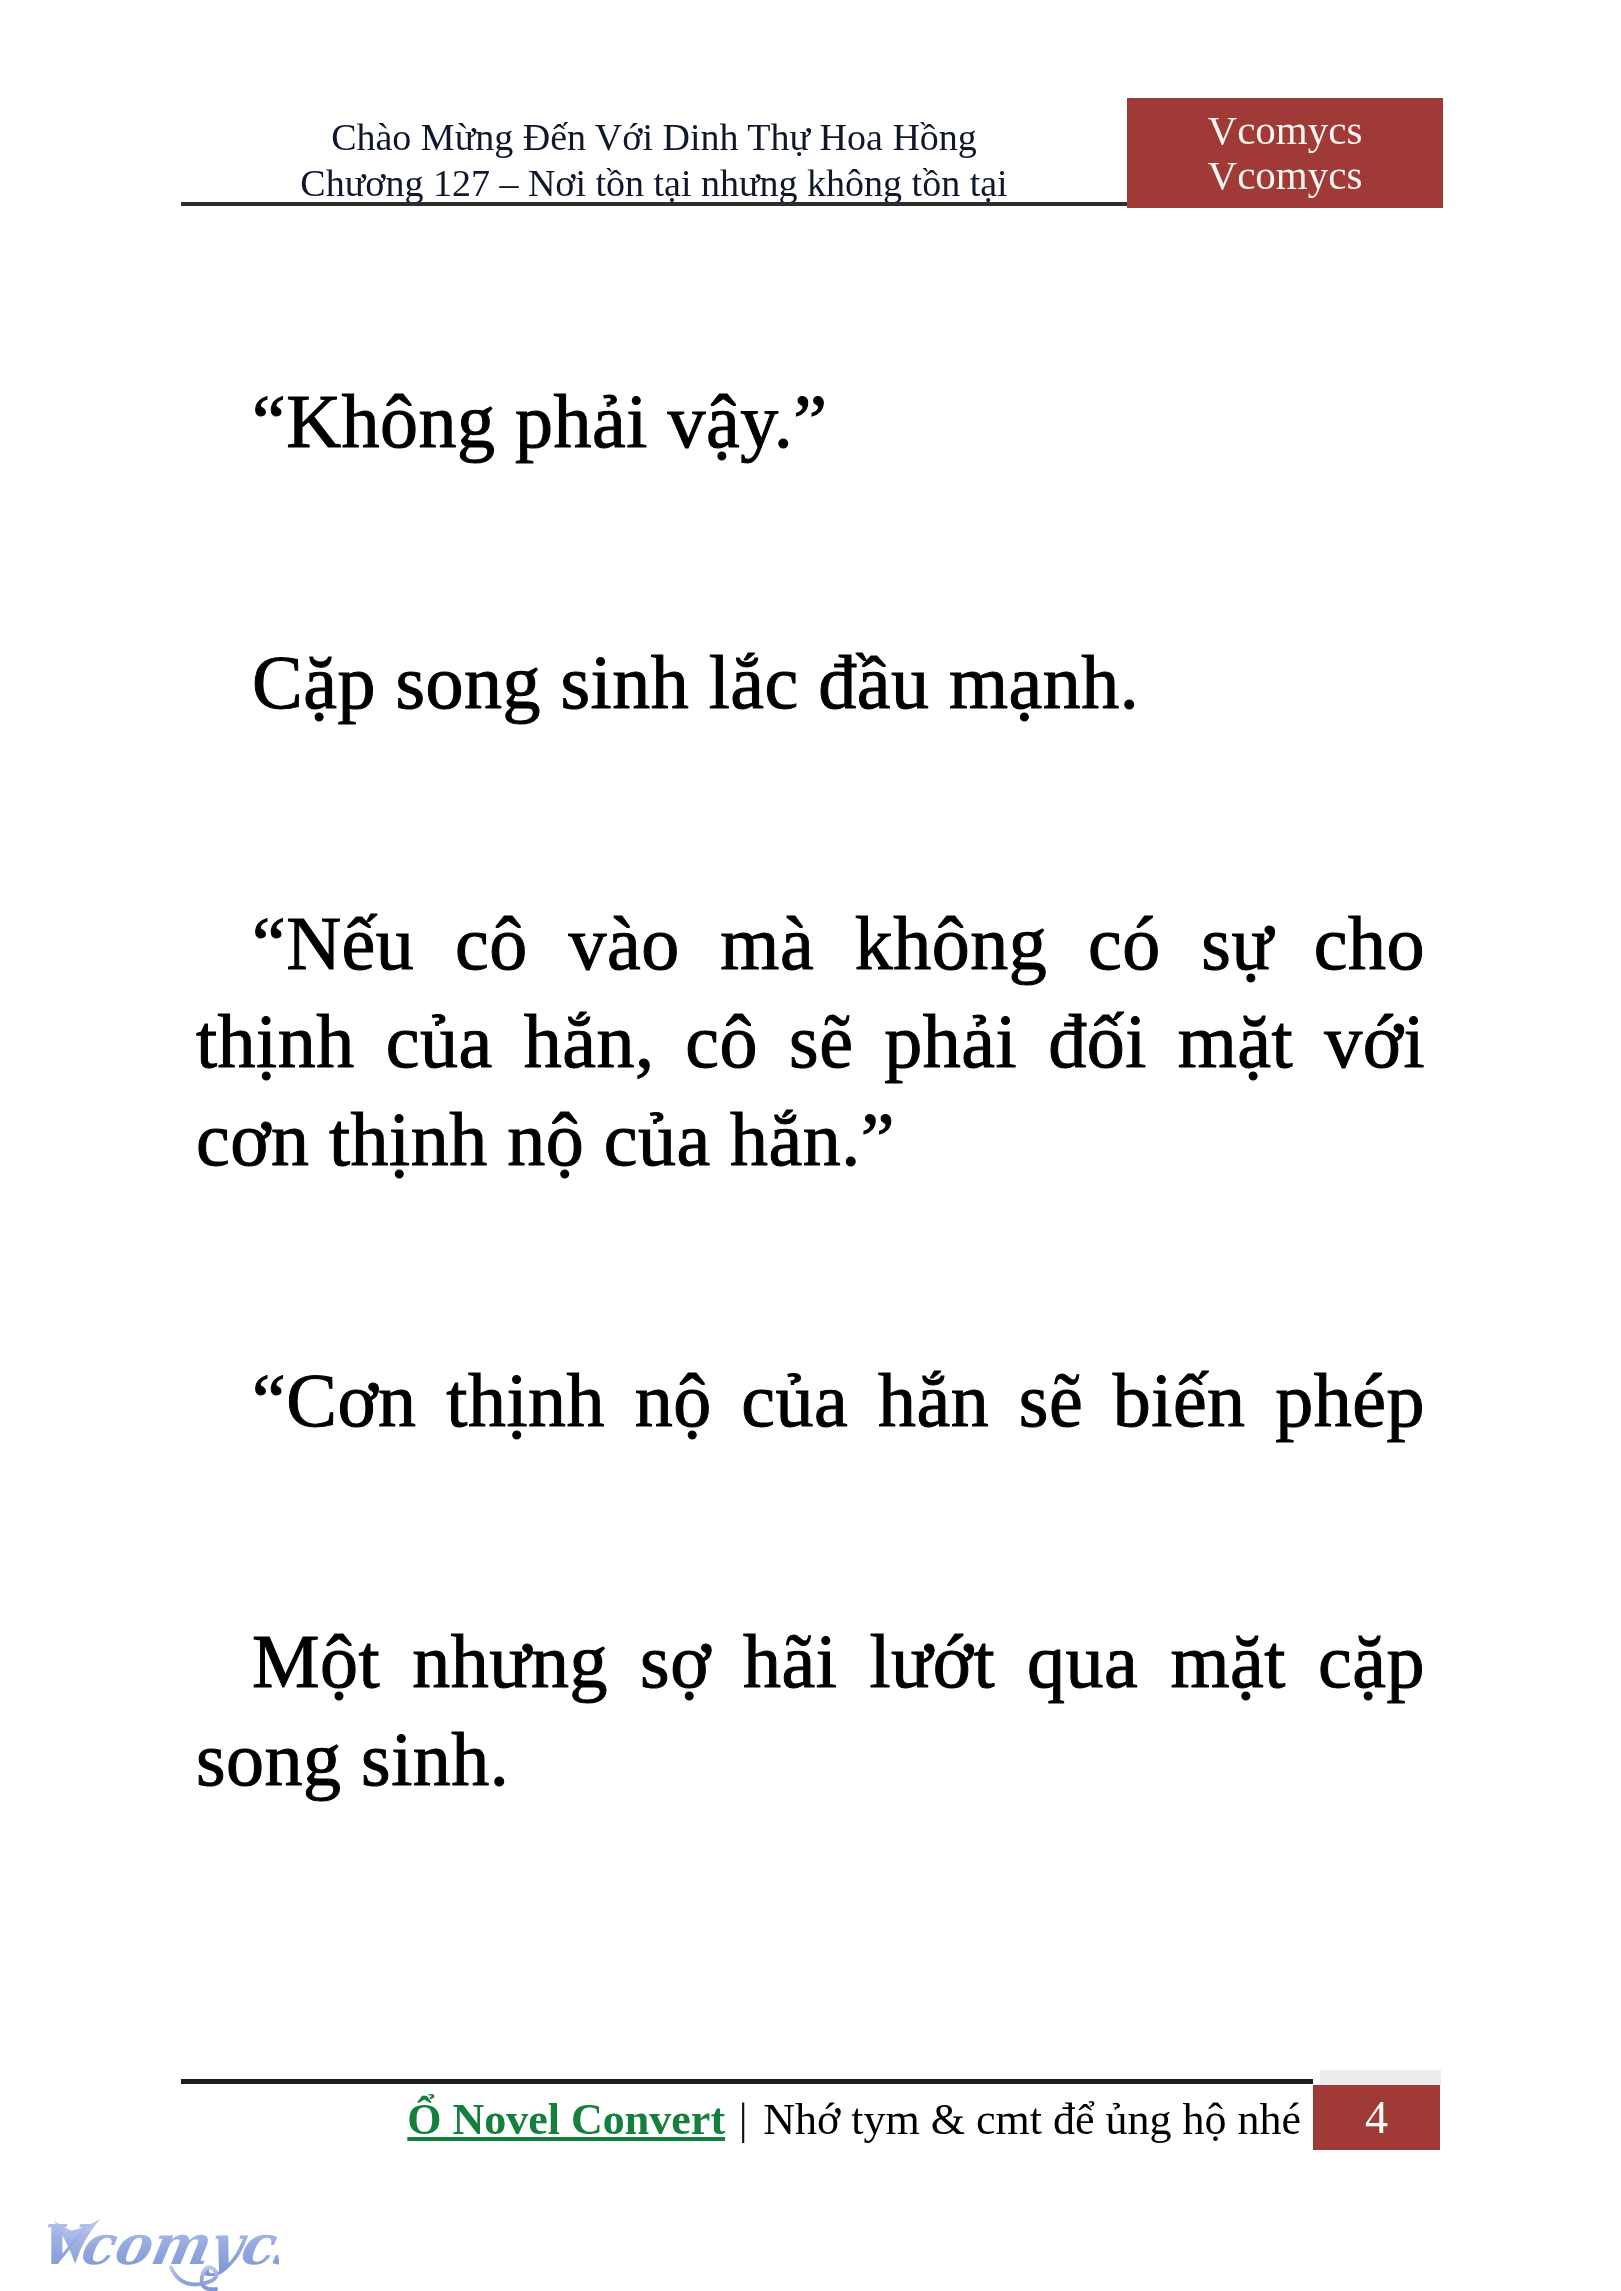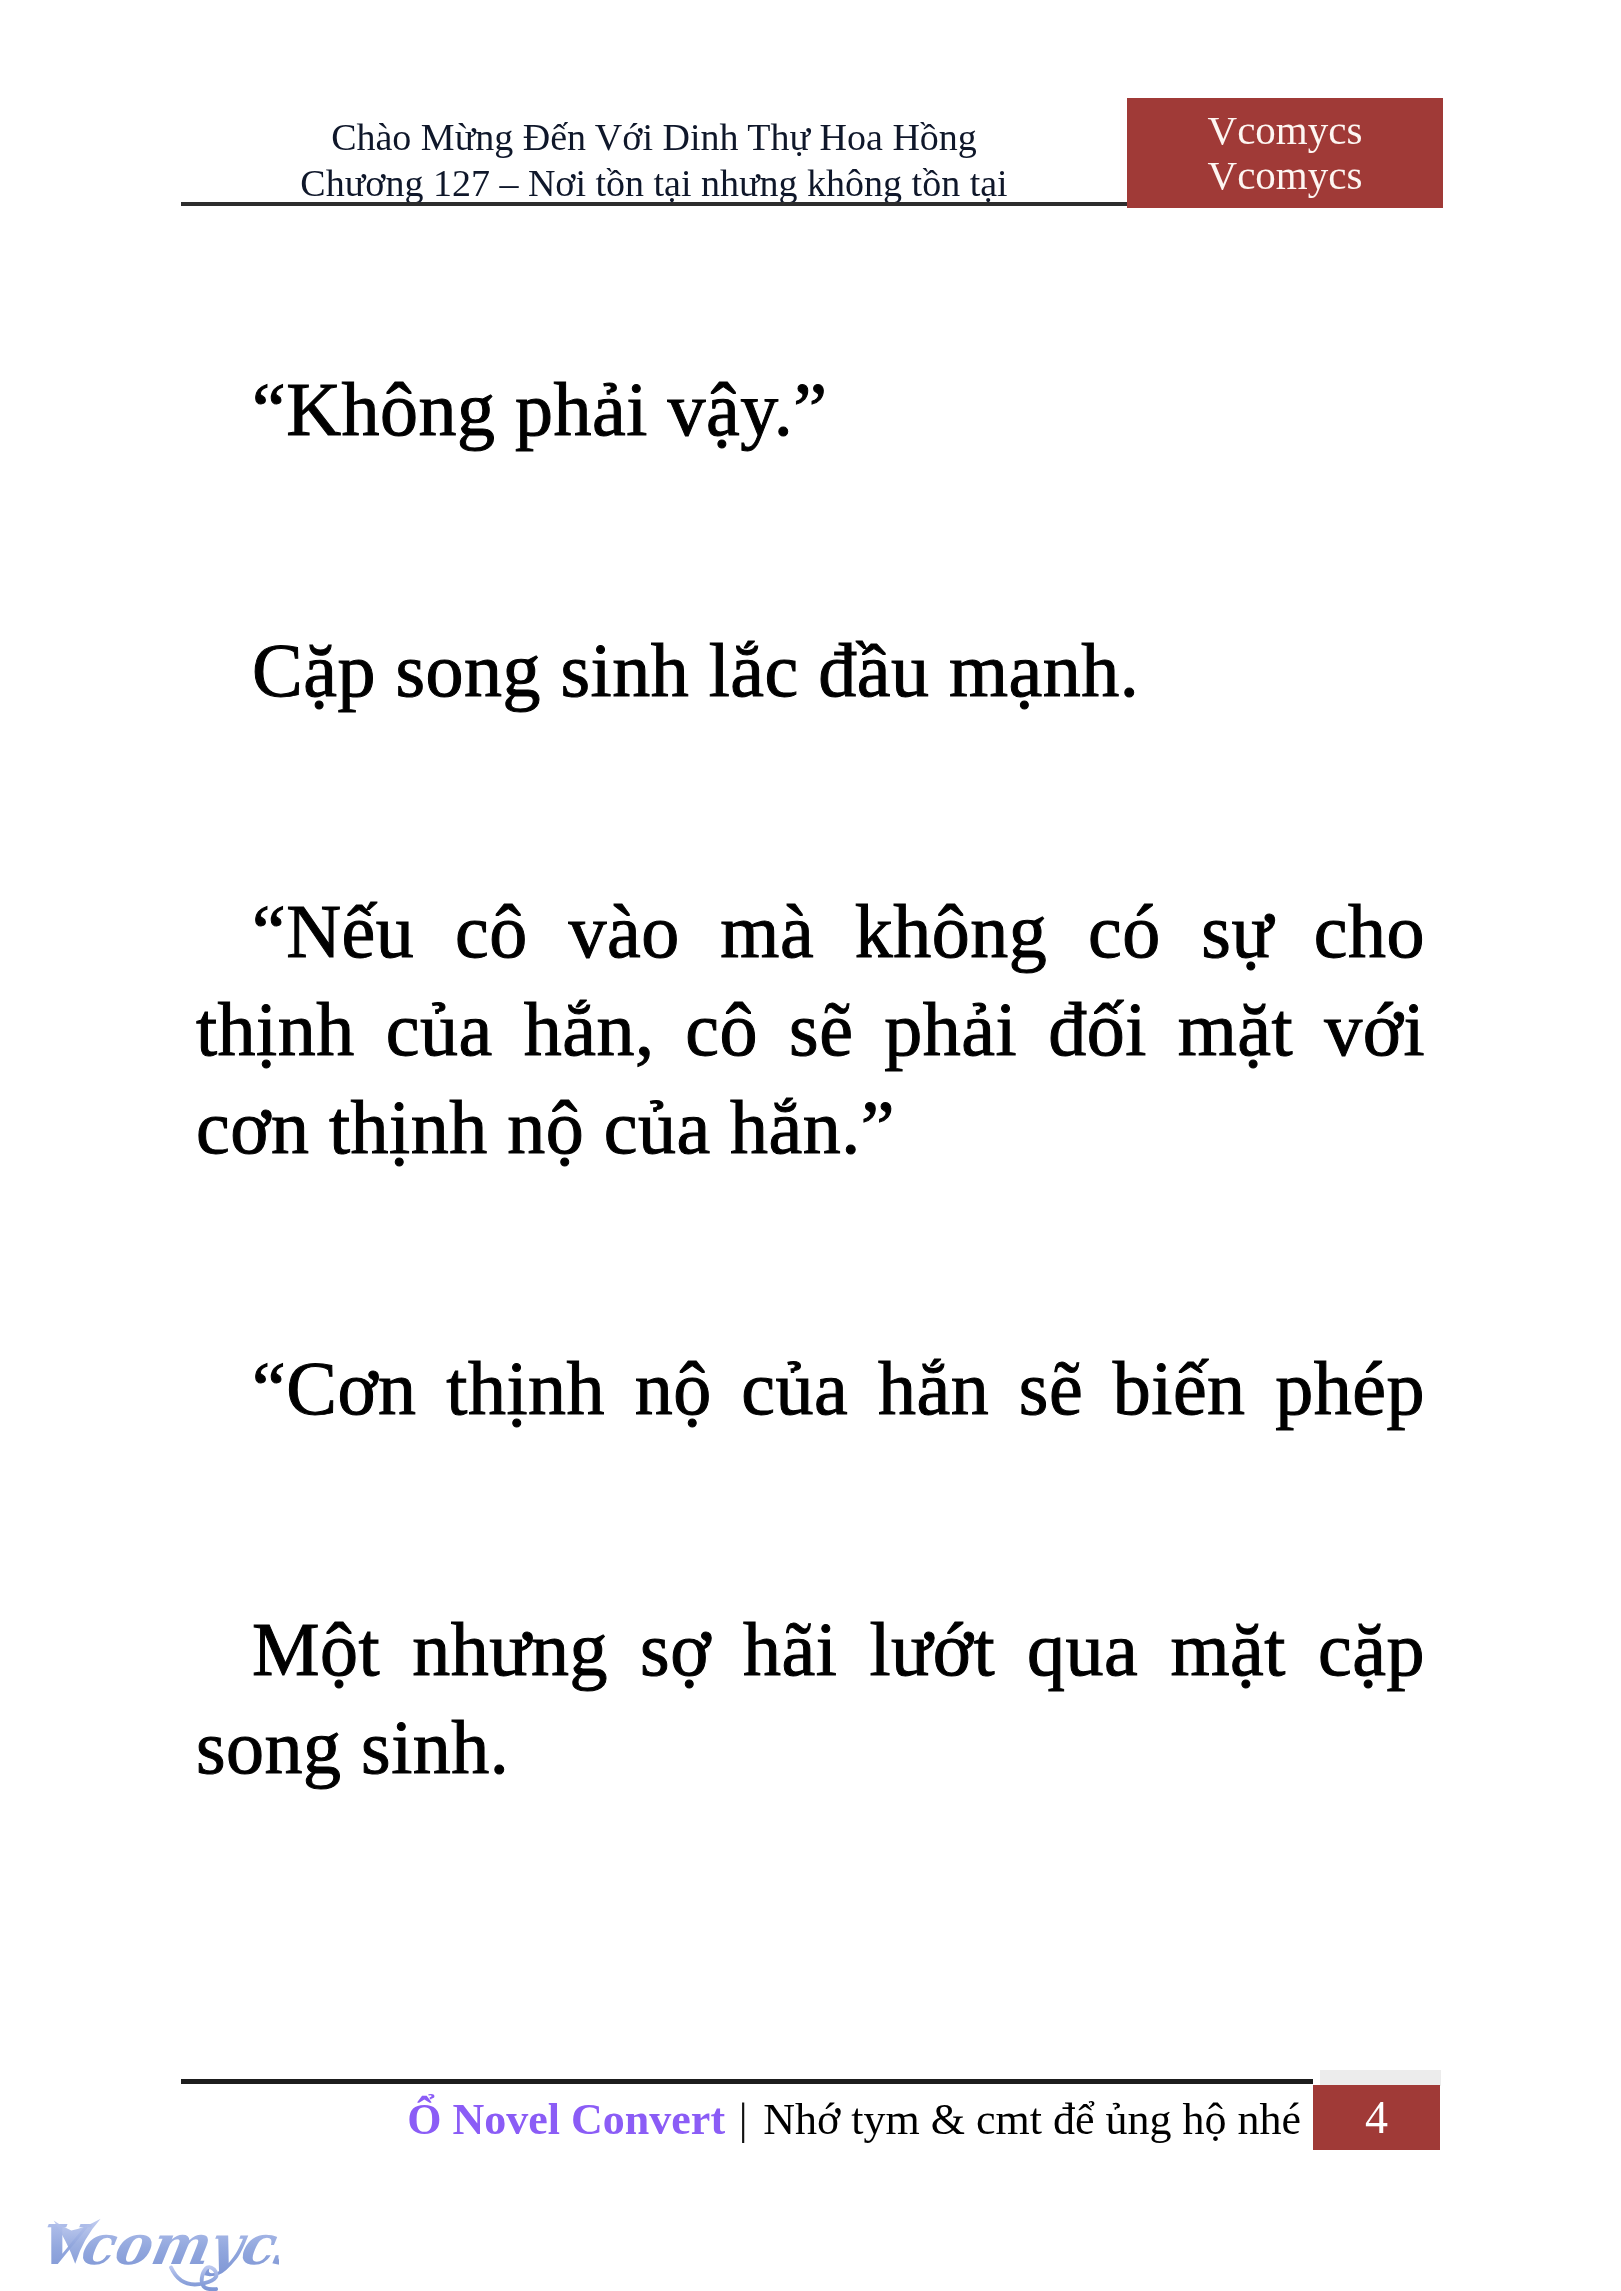--- a/index.html
+++ b/index.html
@@ -21,21 +21,21 @@
     position:absolute;left:181px;top:202px;width:1261px;height:3.9px;
     background:#2d2d2d;
   }
   .header-badge{
     position:absolute;left:1127px;top:98px;width:316px;height:110px;
     display:flex;flex-direction:column;align-items:center;justify-content:center;
     font-size:41px;line-height:45px;text-align:center;
   }
 
   
-  .content{position:absolute;left:196px;top:360px;width:1229px;}
+  .content{position:absolute;left:196px;top:372px;width:1229px;}
   .para{margin:0 0 163px 0;}
   .line{
     height:98px;line-height:98px;font-size:76px;white-space:nowrap;
     -webkit-text-stroke:1px currentColor;
     letter-spacing:0.5px;
   }
   .line.just{white-space:normal;text-align:justify;text-align-last:justify;}
   .line.first{text-indent:56px;}
 
   
@@ -91,21 +91,21 @@
       <div class="para">
         <div class="line first just">“Cơn thịnh nộ của hắn sẽ biến phép</div>
       </div>
       <div class="para">
         <div class="line first just">Một nhưng sợ hãi lướt qua mặt cặp</div>
         <div class="line">song sinh.</div>
       </div>
     </div>
 
   <div class="footer-rule"></div>
-  <div class="footer-text"><span class="footer-credit" style="color: #8b5cf6;">Ổ Novel Convert</span><span class="footer-sep">|</span><span>Nhớ tym &amp; cmt để ủng hộ nhé</span></div>
+  <div class="footer-text"><span class="footer-credit" style="color: #15803d; text-decoration: underline;">Ổ Novel Convert</span><span class="footer-sep">|</span><span>Nhớ tym &amp; cmt để ủng hộ nhé</span></div>
   <div class="page-badge-shadow"></div>
   <div class="page-badge" style="background: rgb(160, 58, 55);">
     <span>4</span>
   </div>
 
   <div class="watermark">
     <svg width="255" height="90" viewBox="0 0 260 92">
       <defs>
         <linearGradient id="wmg" x1="0" y1="0" x2="0" y2="1">
           <stop offset="0" stop-color="#bcc8ef"></stop>

